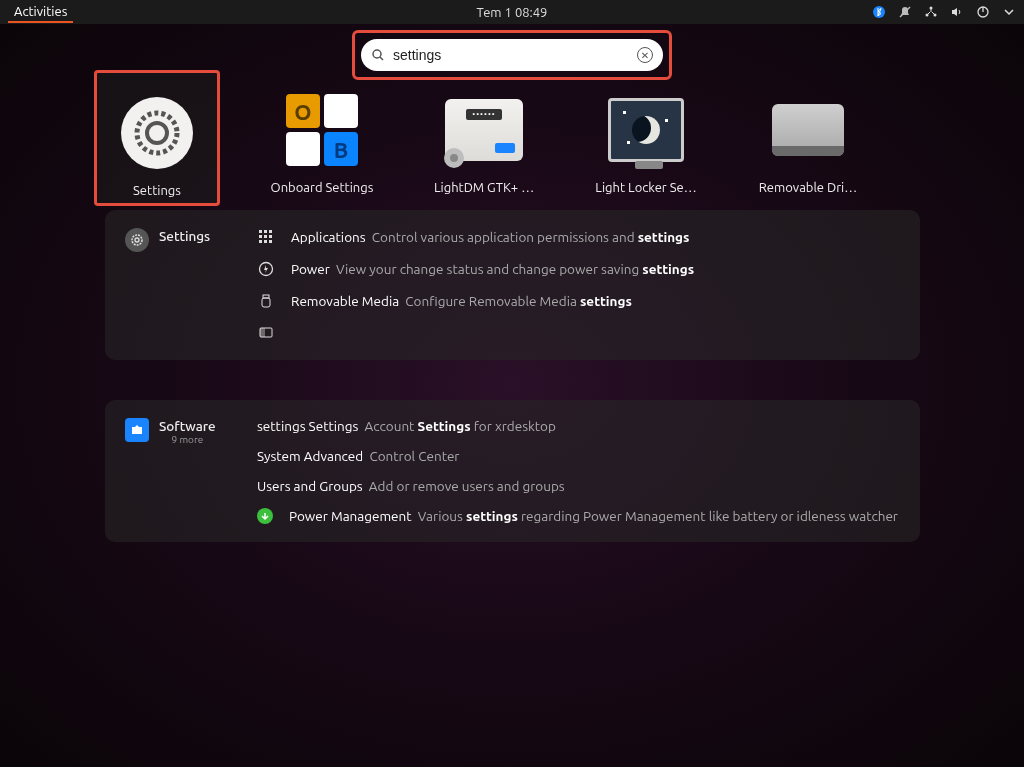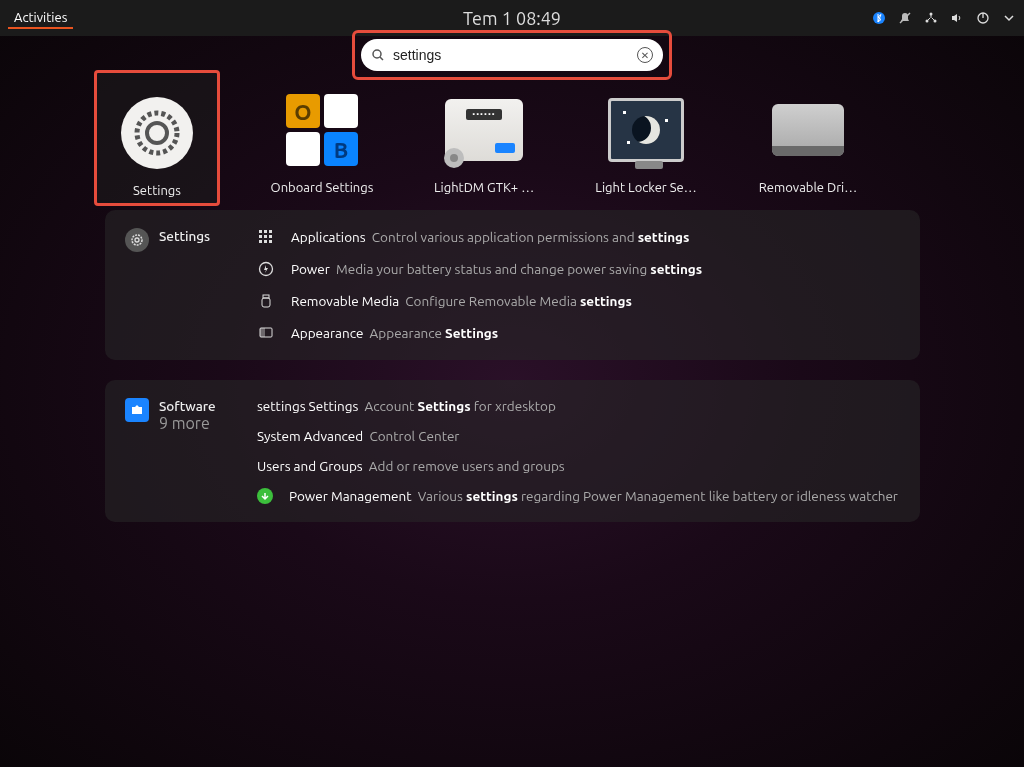--- a/index.html
+++ b/index.html
@@ -6,39 +6,39 @@
   body {
     width: 1024px;
     height: 767px;
     background: radial-gradient(ellipse at center, #2a1028 0%, #1a0918 40%, #0a0508 100%);
     font-family: "Ubuntu", "Segoe UI", sans-serif;
     color: #eee;
     overflow: hidden;
     position: relative;
   }
   .topbar {
-    height: 36px;
+    height: 24px;
     background: #1b1b1b;
     display: flex;
     align-items: center;
     justify-content: space-between;
     padding: 0 8px;
     font-size: 13px;
     color: #ddd;
   }
   .activities {
     padding: 3px 6px;
     border-bottom: 2px solid #e95420;
     color: #fff;
   }
   .topbar-center {
     position: absolute;
     left: 50%;
     transform: translateX(-50%);
-    font-size: 18px;
+    font-size: 13px;
     text-align: center;
   }
   .topbar-right {
     display: flex;
     gap: 12px;
     align-items: center;
   }
   .tray-ico { width:14px; height:14px; display:inline-block; }
   .search-wrap {
     position: absolute;
@@ -143,25 +143,25 @@
   .panel {
     position:absolute;
     left:105px;
     width:815px;
     background: rgba(40,40,40,0.55);
     border-radius:10px;
     padding: 18px 20px;
     font-size:13.5px;
   }
   .panel1 { top: 210px; }
-  .panel2 { top: 380px; }
+  .panel2 { top: 400px; text-align: center; }
   .panel-row { display:flex; align-items:flex-start; gap:22px; }
   .panel-left { width:110px; display:flex; gap:10px; align-items:flex-start; }
   .section-label { color:#eee; font-weight:500; }
-  .section-sub { color:#999; font-size:16px; }
+  .section-sub { color:#999; font-size:10px; }
   .panel-list { flex:1; display:flex; flex-direction:column; gap:14px; }
   .list-line { display:flex; align-items:center; gap:16px; color:#aaa; }
   .line-icon { width:18px; height:18px; display:flex; align-items:center; justify-content:center; flex-shrink:0;}
   .line-title { color:#fff; }
   .hl { color:#fff; font-weight:600; }
   .green-dot{ width:16px; height:16px; border-radius:50%; background:#3cbf3c; display:flex; align-items:center; justify-content:center;}
   .mini-gear{ width:24px; height:24px; border-radius:50%; background:#555; display:flex; align-items:center; justify-content:center;}
   .sw-icon{ width:24px; height:24px; border-radius:4px; background:#1a84ff; display:flex; align-items:center; justify-content:center;}
 
   svg { display:block; }
@@ -318,39 +318,38 @@
         </span>
         <span><span class="line-title">Applications</span>&nbsp;&nbsp;<span>Control various application permissions and </span><span class="hl">settings</span></span>
       </div>
       <div class="list-line">
         <span class="line-icon">
           <svg width="16" height="16" viewBox="0 0 16 16">
               <circle cx="8" cy="8" r="6.5" stroke="#ddd" fill="none" stroke-width="1.3"></circle>
               <path d="M8 4l-2 5h2l-1 3 3-5H8z" fill="#ddd"></path>
             </svg>
         </span>
-        <span><span class="line-title">Power</span>&nbsp;&nbsp;<span>Media your battery status and change power saving </span><span class="hl">settings</span></span>
+        <span><span class="line-title">Power</span>&nbsp;&nbsp;<span>View your change status and change power saving </span><span class="hl">settings</span></span>
       </div>
       <div class="list-line">
         <span class="line-icon">
           <svg width="16" height="16" viewBox="0 0 16 16">
               <rect x="5" y="2" width="6" height="3" fill="none" stroke="#ddd"></rect>
               <rect x="4" y="5" width="8" height="9" rx="2" fill="none" stroke="#ddd"></rect>
             </svg>
         </span>
         <span><span class="line-title">Removable Media</span>&nbsp;&nbsp;<span>Configure Removable Media </span><span class="hl">settings</span></span>
       </div>
       <div class="list-line">
         <span class="line-icon">
           <svg width="16" height="16" viewBox="0 0 16 16">
               <rect x="2" y="3" width="12" height="9" rx="1" fill="none" stroke="#ddd"></rect>
               <rect x="2" y="3" width="5" height="9" fill="#ddd" opacity="0.4"></rect>
             </svg>
         </span>
-        <span><span class="line-title">Appearance</span>&nbsp;&nbsp;<span>Appearance </span><span class="hl">Settings</span></span>
       </div>
     </div>
   </div>
 </div>
 
 <div class="panel panel2">
   <div class="panel-row">
     <div class="panel-left">
       <span class="sw-icon">
         <svg width="14" height="14" viewBox="0 0 14 14">

